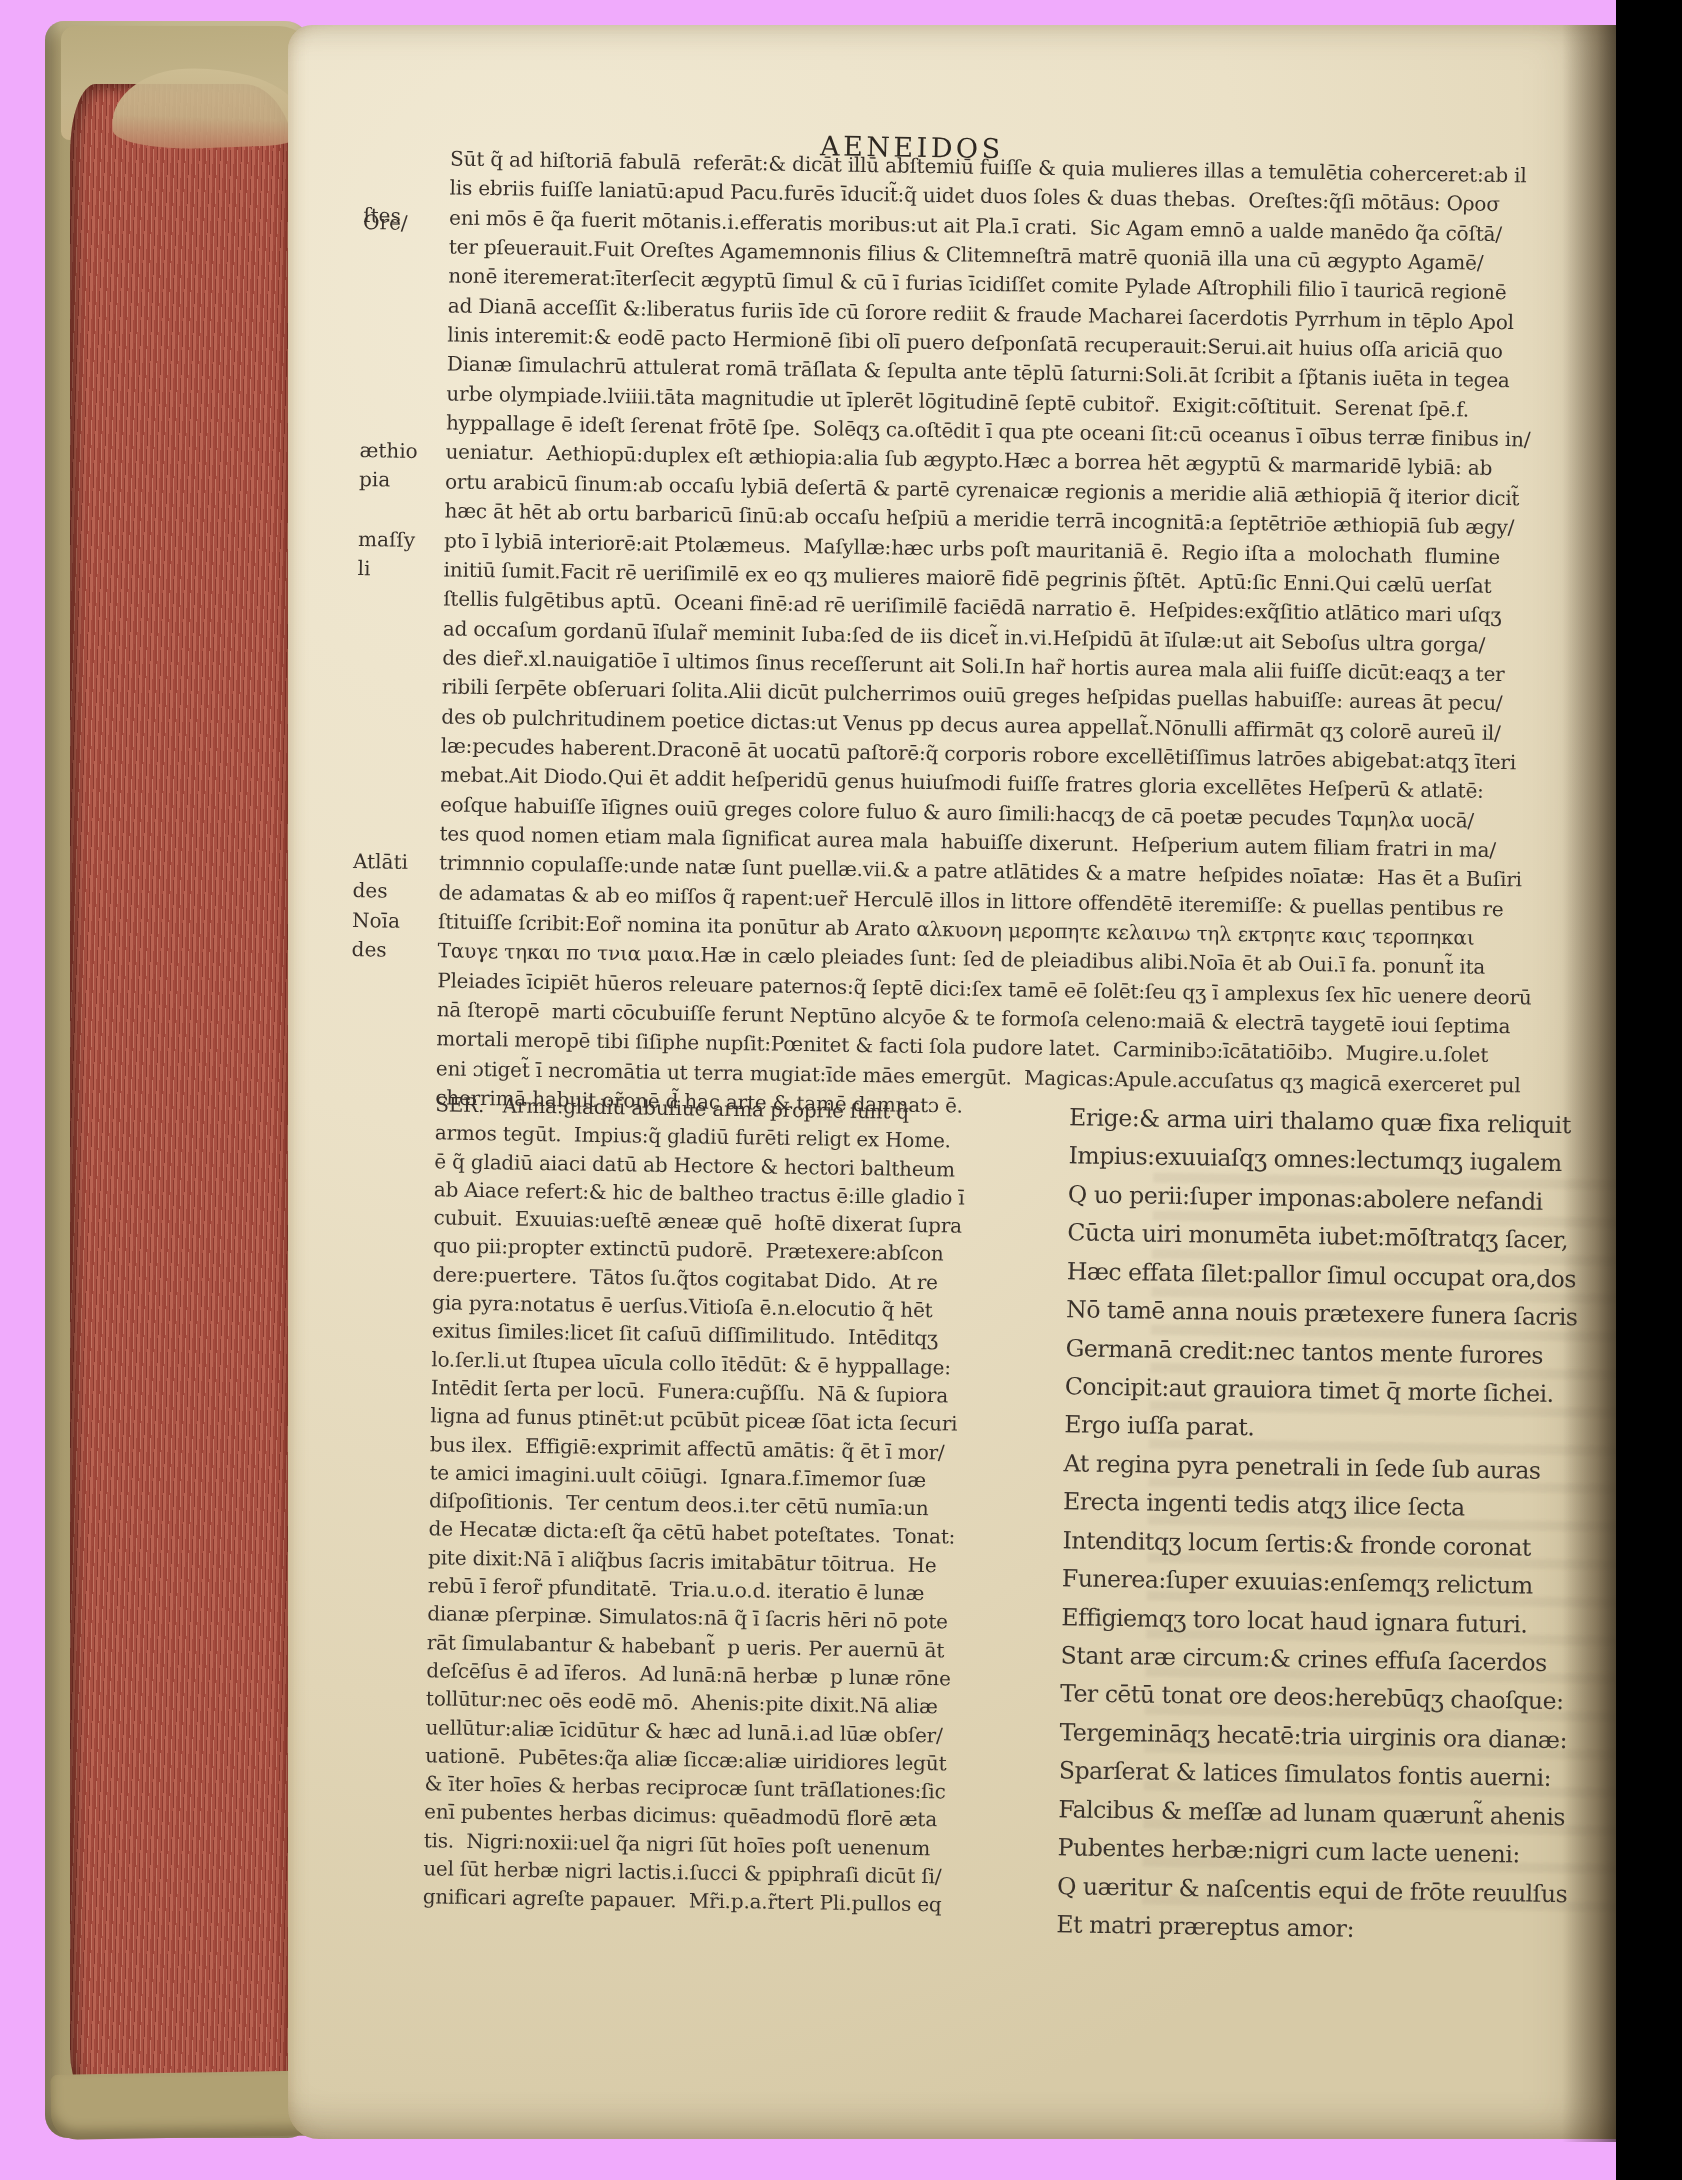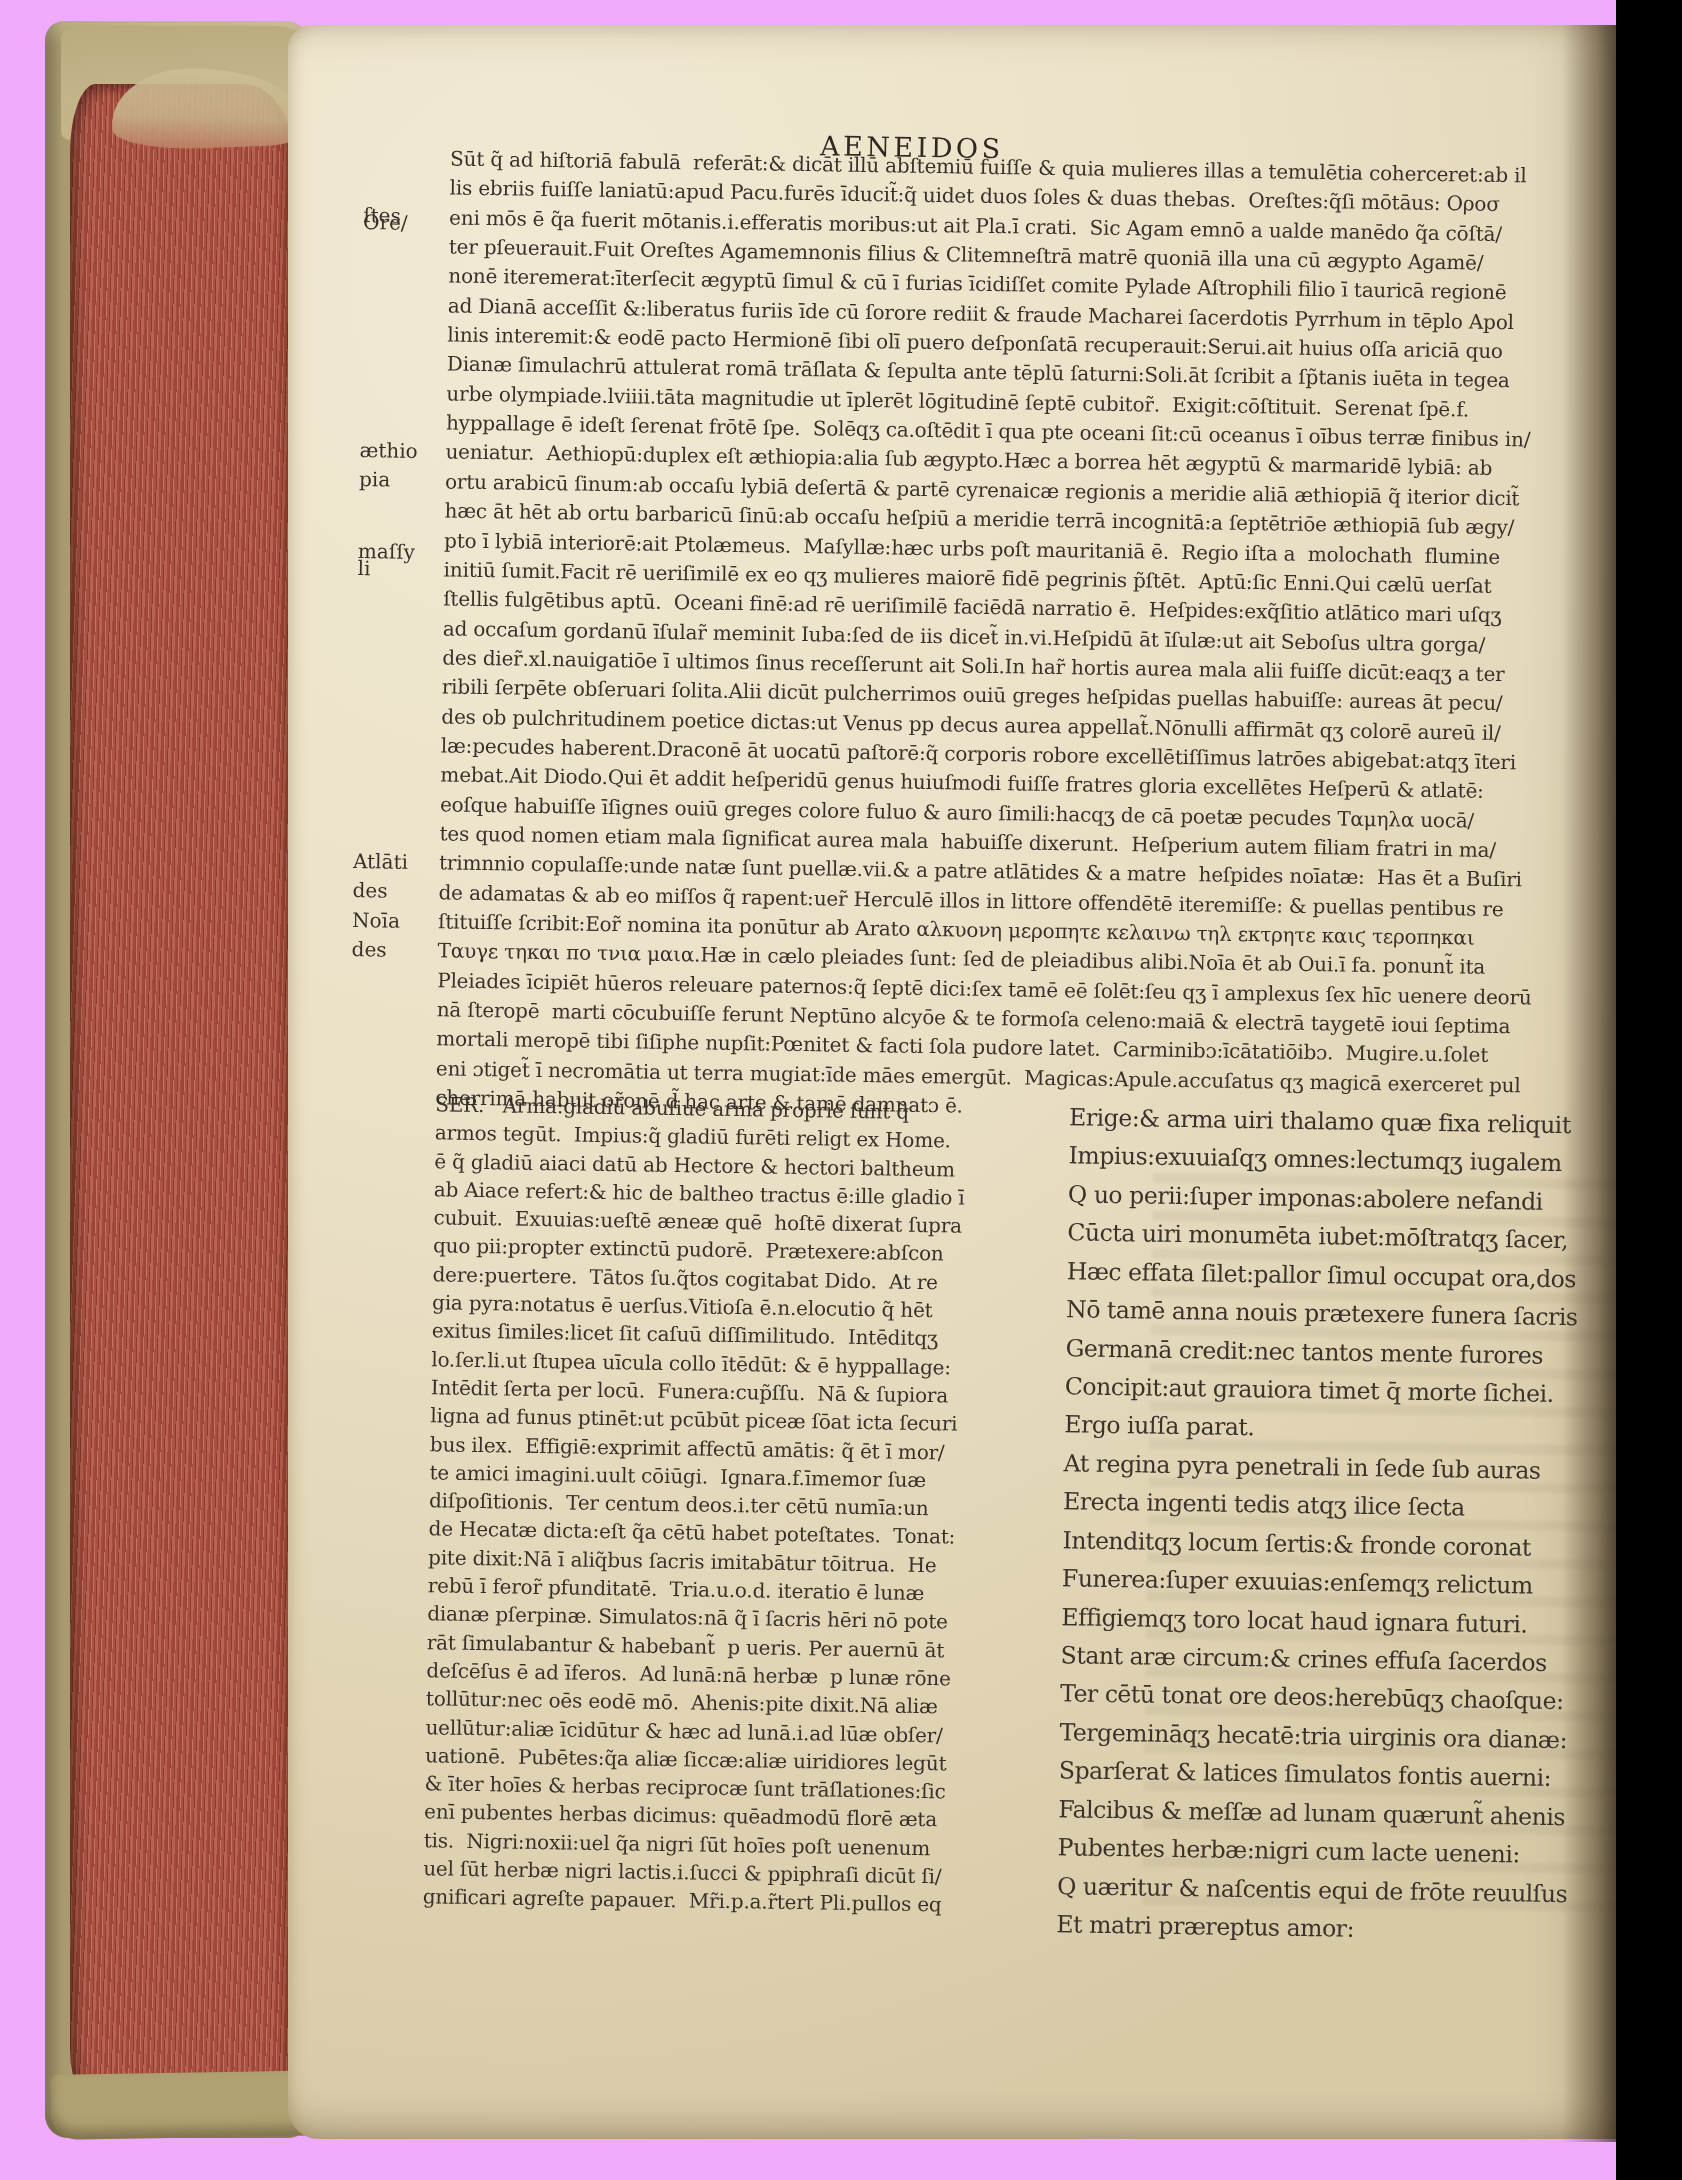--- a/index.html
+++ b/index.html
@@ -95,21 +95,21 @@
   <div class="board-bottom"></div>
   <div class="bottom-edges"></div>
 
   <div class="page">
     <div class="page-content">
 
       <div class="pg-header">AENEIDOS</div>
 
       <div class="margin-note mn-orestes"><div class="tl" style="top: 0px; margin-top: 36px;">Ore/</div><div class="tl" style="top: 29px;">ſtes</div></div>
       <div class="margin-note mn-aethiopia"><div class="tl" style="top: 0px;">æthio</div><div class="tl" style="top: 29px;">pia</div></div>
-      <div class="margin-note mn-massyli"><div class="tl" style="top: 0px; margin-top: 12px;">maſſy</div><div class="tl" style="top: 29px;">li</div></div>
+      <div class="margin-note mn-massyli"><div class="tl" style="top: 0px;">maſſy</div><div class="tl" style="top: 29px;">li</div></div>
       <div class="margin-note mn-atlantides"><div class="tl" style="top: 0px;">Atlāti</div><div class="tl" style="top: 29px;">des</div><div class="tl" style="top: 59px;">Noīa</div><div class="tl" style="top: 88px;">des</div></div>
 
       <div class="commentary-top">
           <div class="tl" style="top: 0px;">Sūt q̃ ad hiſtoriā fabulā  referāt:&amp; dicāt illū abſtemiū fuiſſe &amp; quia mulieres illas a temulētia coherceret:ab il</div>
           <div class="tl" style="top: 29px;">lis ebriis fuiſſe laniatū:apud Pacu.furēs īducit̃:q̃ uidet duos ſoles &amp; duas thebas.  Oreſtes:q̃ſi mōtāus: Οροσ</div>
           <div class="tl" style="top: 59px;">eni mōs ē q̃a fuerit mōtanis.i.efferatis moribus:ut ait Pla.ī crati.  Sic Agam emnō a ualde manēdo q̃a cōſtā/</div>
           <div class="tl" style="top: 88px;">ter pſeuerauit.Fuit Oreſtes Agamemnonis filius &amp; Clitemneſtrā matrē quoniā illa una cū ægypto Agamē/</div>
           <div class="tl" style="top: 117px;">nonē iteremerat:īterſecit ægyptū ſimul &amp; cū ī furias īcidiſſet comite Pylade Aſtrophili filio ī tauricā regionē</div>
           <div class="tl" style="top: 147px;">ad Dianā acceſſit &amp;:liberatus furiis īde cū ſorore rediit &amp; fraude Macharei ſacerdotis Pyrrhum in tēplo Apol</div>
           <div class="tl" style="top: 176px;">linis interemit:&amp; eodē pacto Hermionē ſibi olī puero deſponſatā recuperauit:Serui.ait huius oſſa ariciā quo</div>

